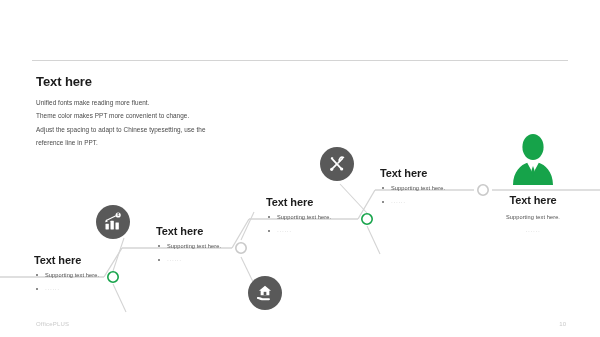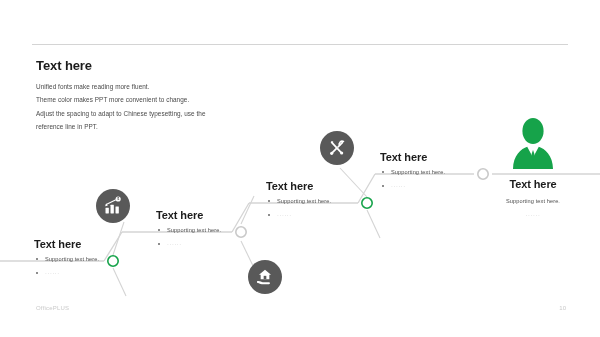--- a/index.html
+++ b/index.html
@@ -13,20 +13,21 @@
     position: relative;
     overflow: hidden;
     font-family: "Liberation Sans", sans-serif;
     color: #3a3a3a;
   }
 
   .slide {
     position: absolute;
     inset: 0;
     background: #ffffff;
+    margin-top: 16px;
   }
 
   
   .top-rule {
     position: absolute;
     left: 32px;
     top: 44px;
     width: 536px;
     height: 1px;
     background: #d4d4d4;

